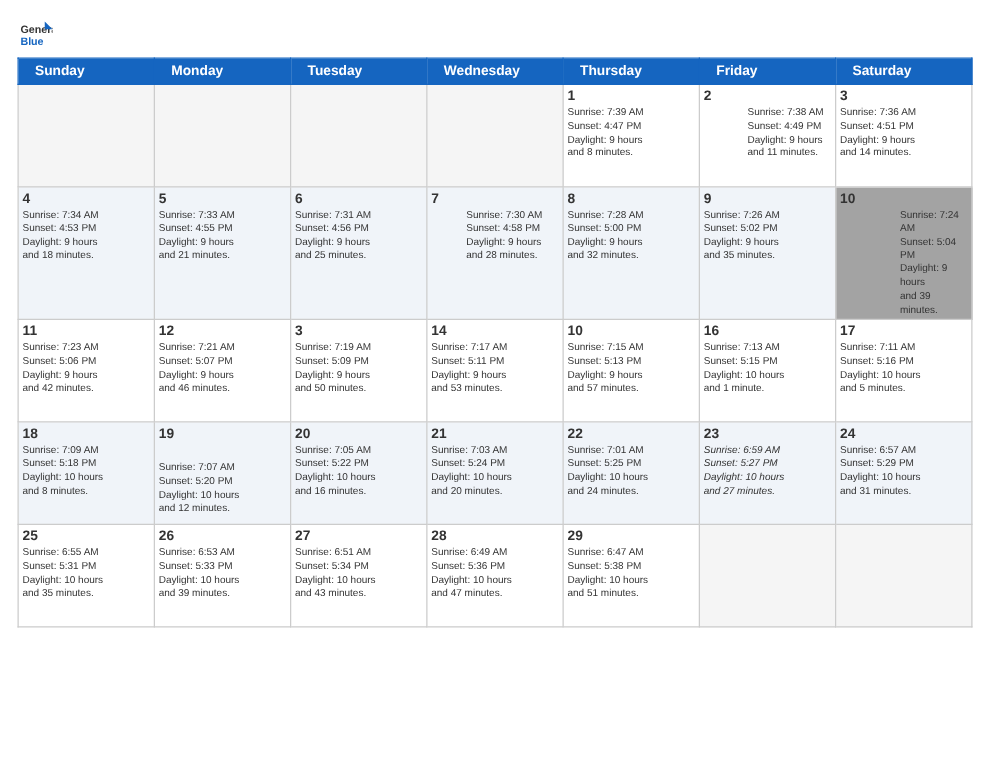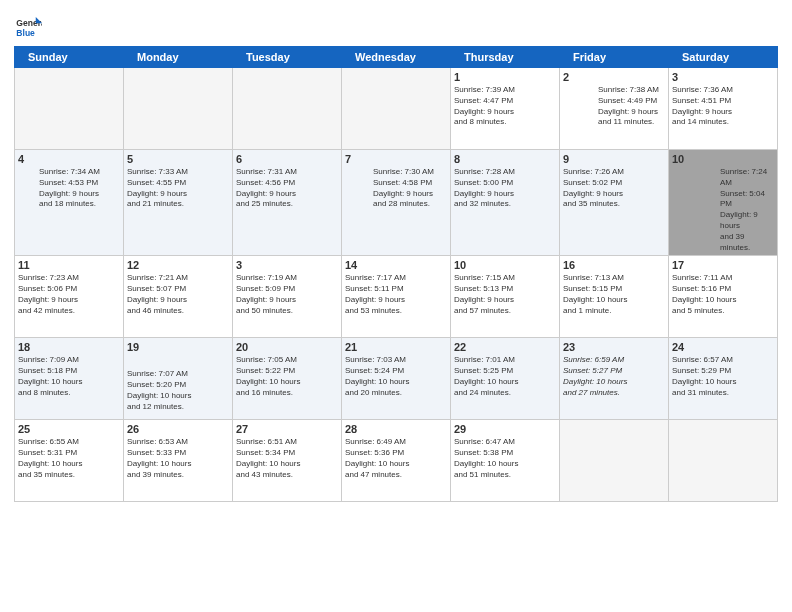--- a/index.html
+++ b/index.html
@@ -143,21 +143,21 @@
             <span class="day-num">3</span>
             <div class="cell-text" style="white-space: pre-line;">Sunrise: 7:36 AM
 Sunset: 4:51 PM
 Daylight: 9 hours
 and 14 minutes.</div>
           </td>
         </tr>
         <tr>
           <td style="background: rgb(240, 244, 249);">
             <span class="day-num">4</span>
-            <div class="cell-text" style="white-space: pre-line; margin-left: 21px;">Sunrise: 7:34 AM
+            <div class="cell-text" style="white-space: pre-line;">Sunrise: 7:34 AM
 Sunset: 4:53 PM
 Daylight: 9 hours
 and 18 minutes.</div>
           </td>
           <td style="background: rgb(240, 244, 249);">
             <span class="day-num">5</span>
             <div class="cell-text" style="white-space: pre-line;">Sunrise: 7:33 AM
 Sunset: 4:55 PM
 Daylight: 9 hours
 and 21 minutes.</div>

